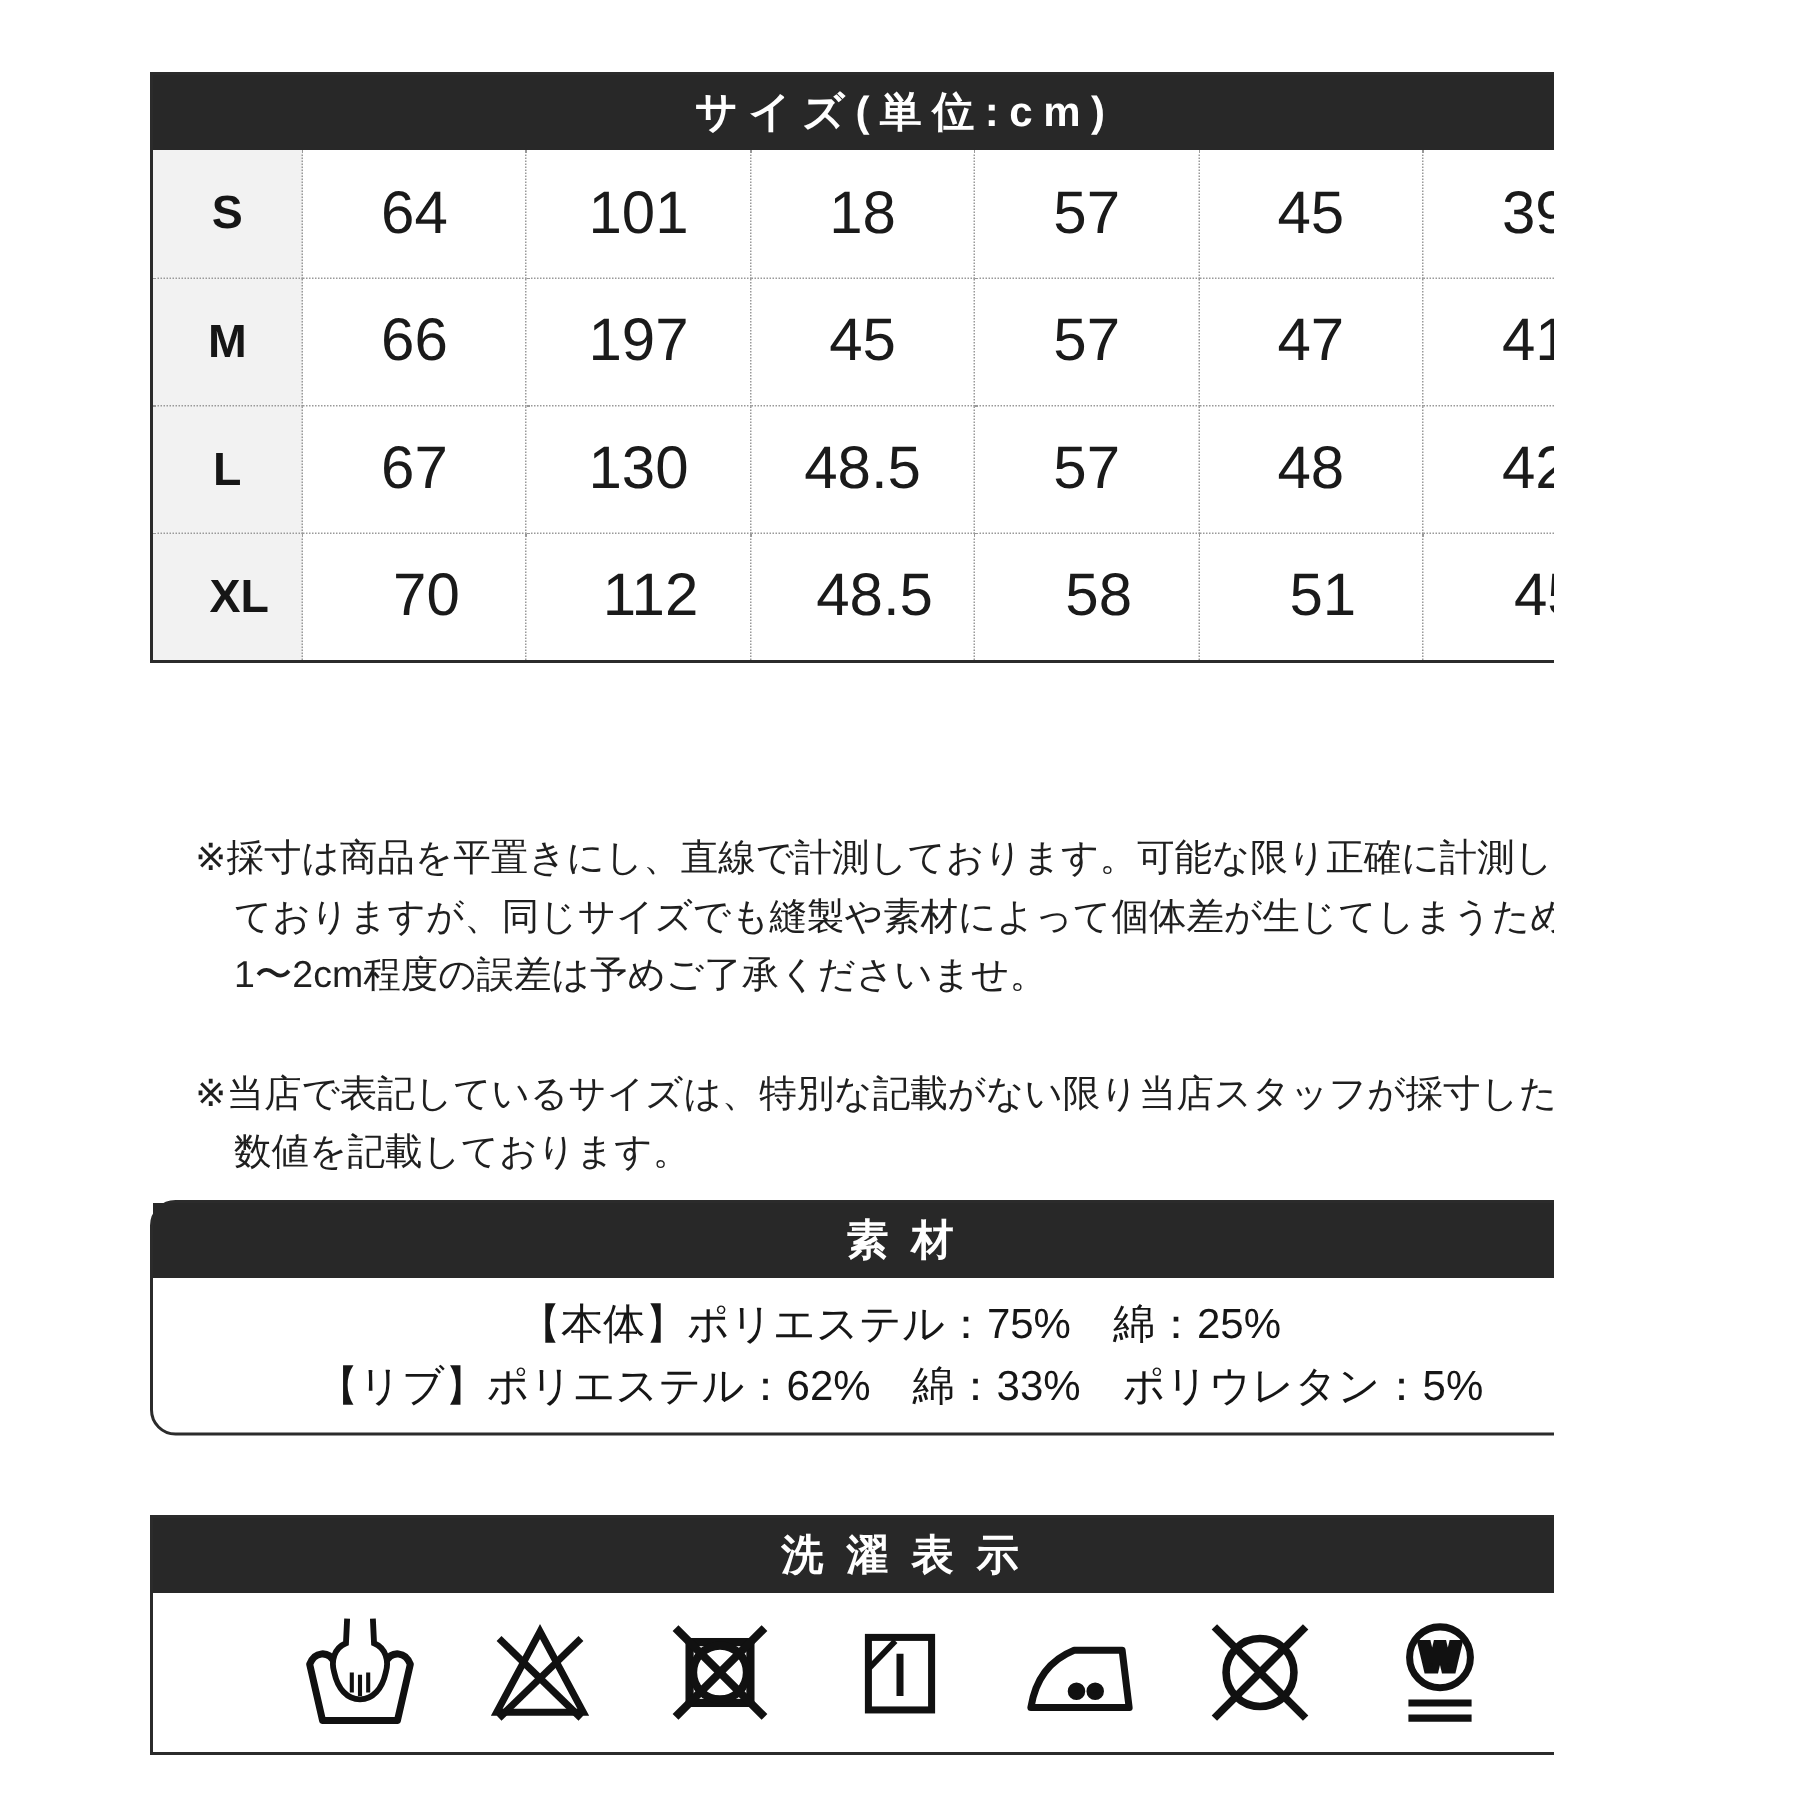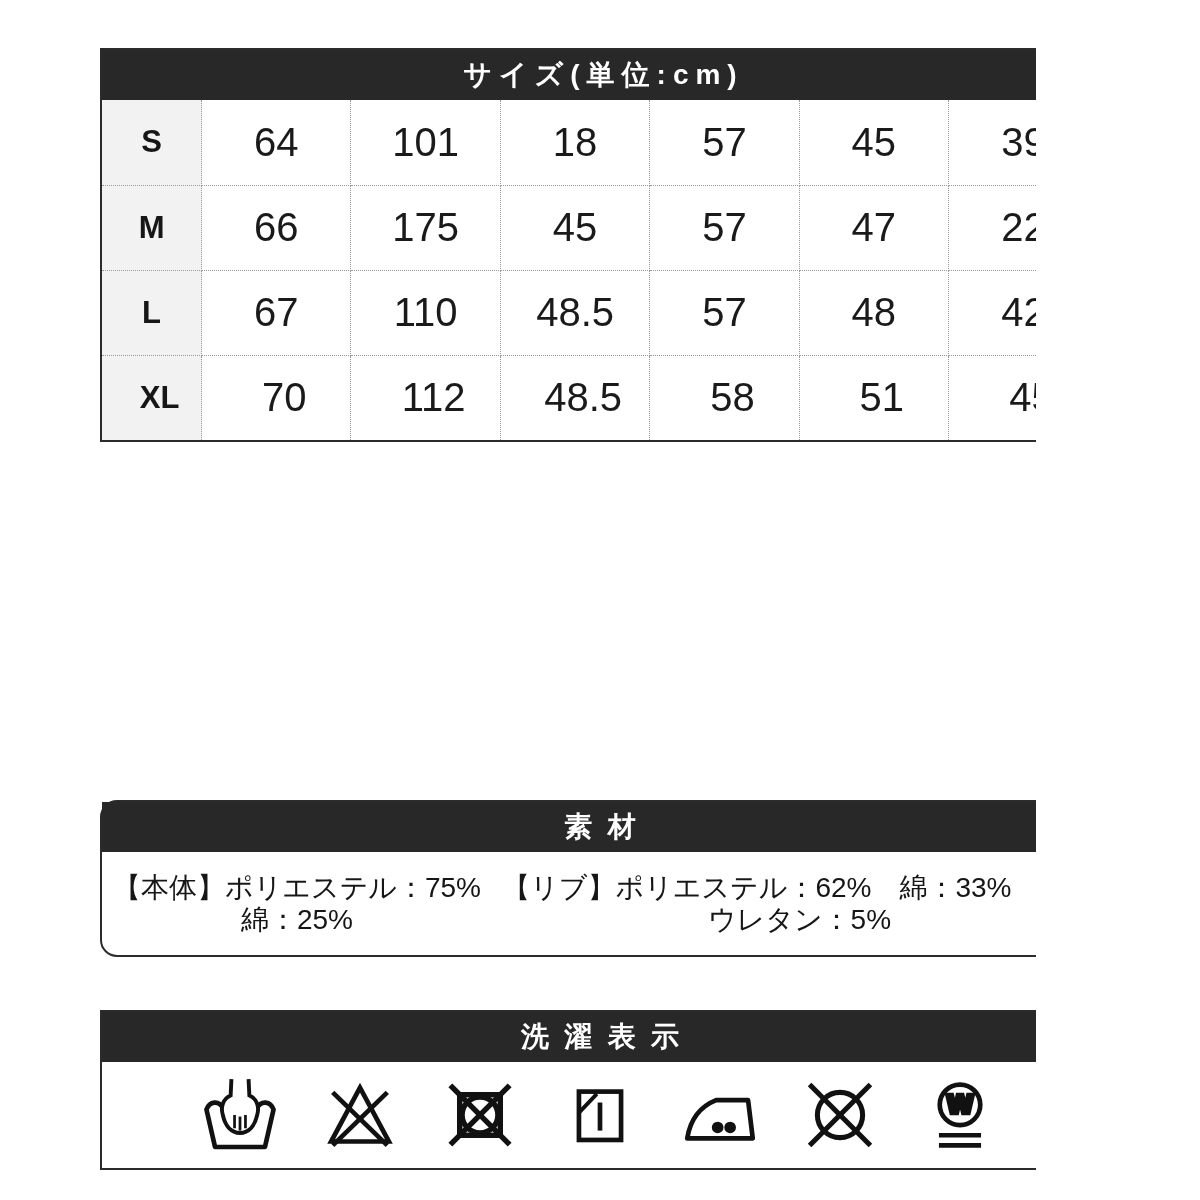--- a/index.html
+++ b/index.html
@@ -32,21 +32,21 @@
   .size-table td.row-label{background:var(--cell-alt-bg);font-weight:bold;font-size:31px;color:#161616;}
 
   
   .notes{position:absolute;left:130px;top:553px;width:948px;}
   .note{font-size:25px;line-height:39px;white-space:pre-line;
     padding-left:26px;text-indent:-26px;color:var(--text);}
   .note + .note{margin-top:40px;}
 
   
   .material-section{top:800px;border-radius:17px;}
-  .material-body{height:103px;display:flex;flex-direction:row;justify-content:center;
+  .material-body{height:103px;display:flex;flex-direction:column;justify-content:center;
     align-items:center;gap:9px;}
   .material-line{font-size:28px;line-height:32px;text-align:center;color:#161616;}
 
   
   .laundry-section{top:1010px;}
   .laundry-body{height:106px;display:flex;justify-content:center;align-items:center;gap:42px;}
   .care-icon{width:78px;height:82px;display:block;color:#111;}
   .care-icon svg{width:100%;height:100%;display:block;}
   .care-icon [stroke]{stroke:currentColor;}
 </style>
@@ -64,48 +64,55 @@
           <td>64</td>
           <td>101</td>
           <td>18</td>
           <td>57</td>
           <td>45</td>
           <td>39</td>
         </tr>
         <tr>
           <td class="row-label">M</td>
           <td>66</td>
-          <td>175</td>
+          <td>197</td>
           <td>45</td>
           <td>57</td>
           <td>47</td>
-          <td>22</td>
+          <td>41</td>
         </tr>
         <tr>
           <td class="row-label">L</td>
           <td>67</td>
-          <td>110</td>
+          <td>130</td>
           <td>48.5</td>
           <td>57</td>
           <td>48</td>
           <td>42</td>
         </tr>
         <tr>
           <td class="row-label">XL</td>
           <td>70</td>
           <td>112</td>
           <td>48.5</td>
           <td>58</td>
           <td>51</td>
           <td>45</td>
         </tr>
       </tbody>
     </table>
   </section>
 
+  <div class="notes">
+    <p class="note">※採寸は商品を平置きにし、直線で計測しております。可能な限り正確に計測し
+ておりますが、同じサイズでも縫製や素材によって個体差が生じてしまうため
+1〜2cm程度の誤差は予めご了承くださいませ。</p>
+    <p class="note">※当店で表記しているサイズは、特別な記載がない限り当店スタッフが採寸した
+数値を記載しております。</p>
+  </div>
 
   <section class="framed material-section">
     <div class="bar ls-xwide">素材</div>
     <div class="material-body">
       <div class="material-line">【本体】ポリエステル：75%　綿：25%</div>
       <div class="material-line">【リブ】ポリエステル：62%　綿：33%　ポリウレタン：5%</div>
     </div>
   </section>
 
   <section class="framed laundry-section">

